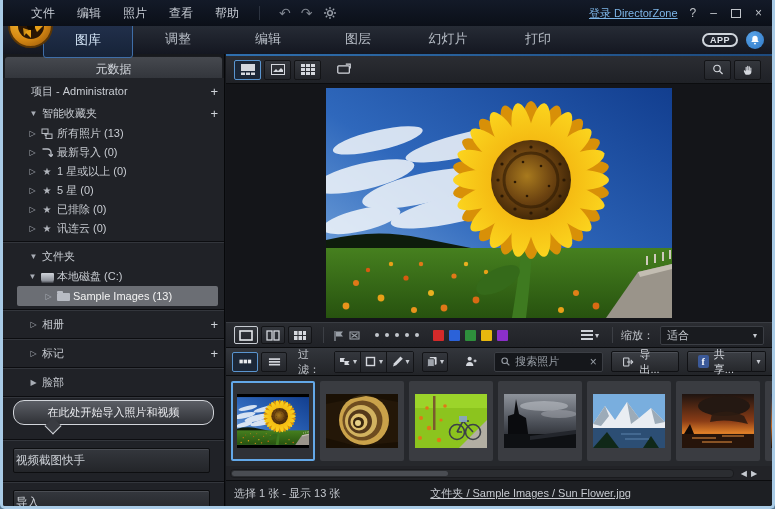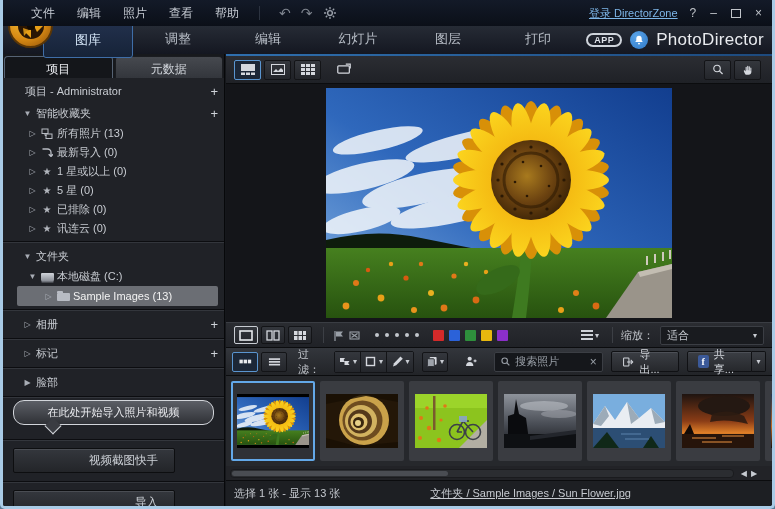--- a/index.html
+++ b/index.html
@@ -45,40 +45,40 @@
     background:#202227; border-right:1px solid #07080a; display:flex; flex-direction:column; }
   .side-tabs { display:flex; height:25px; background:#17191d; padding-top:2px; }
   .side-tab { flex:1; text-align:center; font-size:12px; padding-top:4px; cursor:default;
     border-radius:4px 4px 0 0; margin:0 1px; }
   .side-tab.active { background:#14161a; color:#e8eaee; border:1px solid #566374; border-bottom:none; }
   .side-tab.inactive { background:linear-gradient(#46494f,#33363c); color:#d2d6dc; border:1px solid #1a1c20; border-bottom:none; }
   .tree { flex:0 0 auto; padding-top:2px; background:#202227; }
   .trow { display:flex; align-items:center; height:19px; padding-right:6px; font-size:11px; color:#c8ccd2; }
   .trow.hdr { height:22px; }
   .trow .exp { width:11px; text-align:center; font-size:8px; color:#a8adb5; flex:0 0 auto; }
-  .lvl0 { padding-left:19px; } .lvl1 { padding-left:24px; }
+  .lvl0 { padding-left:25px; } .lvl1 { padding-left:24px; }
   .trow.sel { background:#6b6e74; color:#f2f2f2; border-radius:2px; margin:0 6px 0 14px; padding-left:26px; height:20px; }
   .tlabel { margin-left:3px; white-space:nowrap; overflow:hidden; }
   .plus { margin-left:auto; color:#cfd3d9; font-size:13px; line-height:1; }
   .ic { flex:0 0 auto; margin-left:2px; display:inline-flex; align-items:center; justify-content:center; width:14px; }
   .ic svg { width:12px; height:12px; }
   .star-g { color:#b2b6bd; font-size:10px; line-height:1; }
   .ic-drive { width:13px; height:8px; background:linear-gradient(#d0d4da,#8a8e96); border-radius:1px;
     box-shadow:0 2px 0 -0.5px #70747c; }
   .ic-folder { position:relative; width:13px; height:8px; background:#b8bcc4; border-radius:1px; margin-top:2px; }
   .ic-folder::before { content:""; position:absolute; left:0; top:-2px; width:6px; height:2px; background:#b8bcc4; border-radius:1px 1px 0 0; }
   .tree-div { height:1px; background:#0c0d10; margin:3px 0; box-shadow:0 1px 0 #33363c; }
   .side-bottom { margin-top:auto; padding:0 0 10px 0; }
   .hint-wrap { position:relative; margin:0 10px 14px 10px; }
   .hint { border:1px solid #d2d5da; border-radius:11px; background:linear-gradient(#5c5f66,#2f3136);
     color:#e9eaee; font-size:11px; text-align:center; padding:4px 4px; }
   .hint-arrow { position:absolute; left:34px; bottom:-7px; width:12px; height:12px;
     background:#3a3c42; border-right:1px solid #d2d5da; border-bottom:1px solid #d2d5da;
     transform:rotate(45deg); }
-  .side-btn { display:block; margin:6px 10px; padding:4px 16px; width:162px; text-align:right;
+  .side-btn { display:block; margin:6px 10px; padding:4px 2px; width:197px; text-align:left;
     font-size:11.5px; color:#ced2d8; background:linear-gradient(#34373d,#232529);
     border:1px solid #0d0e10; box-shadow:inset 0 1px 0 #4a4d53; border-radius:2px; cursor:default; }
   .side-div { height:1px; background:#0c0d10; box-shadow:0 1px 0 #33363c; margin:8px 0; }
   
   .main { position:absolute; left:223px; top:54px; right:0; bottom:0; display:flex; flex-direction:column; }
   .blue-top { height:2px; background:linear-gradient(90deg,#2f6fae,#1d4a7e); }
   .main-toolbar { height:28px; background:linear-gradient(#2b2d33,#1f2126); display:flex; align-items:center;
     padding:0 8px; border-bottom:1px solid #0b0c0e; }
   .mt-btn { width:27px; height:20px; margin-right:3px; background:linear-gradient(#34373d,#24262b);
     border:1px solid #131417; border-radius:2px; display:flex; align-items:center; justify-content:center; color:#d5d8de; }
@@ -193,39 +193,37 @@
           <path d="M22 5 L23 13 L17 11 Z" opacity=".85"></path>
             <path d="M8 25 L7 17 L13 19 Z" opacity=".85"></path>
         </g>
         <circle cx="15" cy="15" r="4" fill="#120a02"></circle>
       </svg>
     </div>
     <div class="mode-tabs">
       <div class="mode-tab active">图库</div>
       <div class="mode-tab">调整</div>
       <div class="mode-tab">编辑</div>
+      <div class="mode-tab">图层</div>
       <div class="mode-tab">幻灯片</div>
-      <div class="mode-tab">图层</div>
       <div class="mode-tab">打印</div>
     </div>
     <div class="hdr-right">
       <span class="app-badge">APP</span>
       <span class="bell-circle">
         <svg viewBox="0 0 20 20">
             <path d="M10 3 c2.8 0 4.5 2 4.5 4.5 V11 l1.8 2.5 H3.7 L5.5 11 V7.5 C5.5 5 7.2 3 10 3 z" fill="#fff"></path>
             <circle cx="10" cy="16" r="1.6" fill="#fff"></circle>
           </svg>
       </span>
-      <span class="brand">PhotoDirector</span>
     </div>
   </div>
 
   <div class="sidebar">
     <div class="side-tabs">
-      <div class="side-tab active">项目</div>
       <div class="side-tab inactive">元数据</div>
     </div>
     <div class="tree">
       <div class="trow hdr lvl0">
         <span class="tlabel">项目 - Administrator</span>
         <span class="plus">+</span>
       </div>
       <div class="trow hdr lvl0">
         <span class="exp">▼</span>
         <span class="tlabel">智能收藏夹</span>

